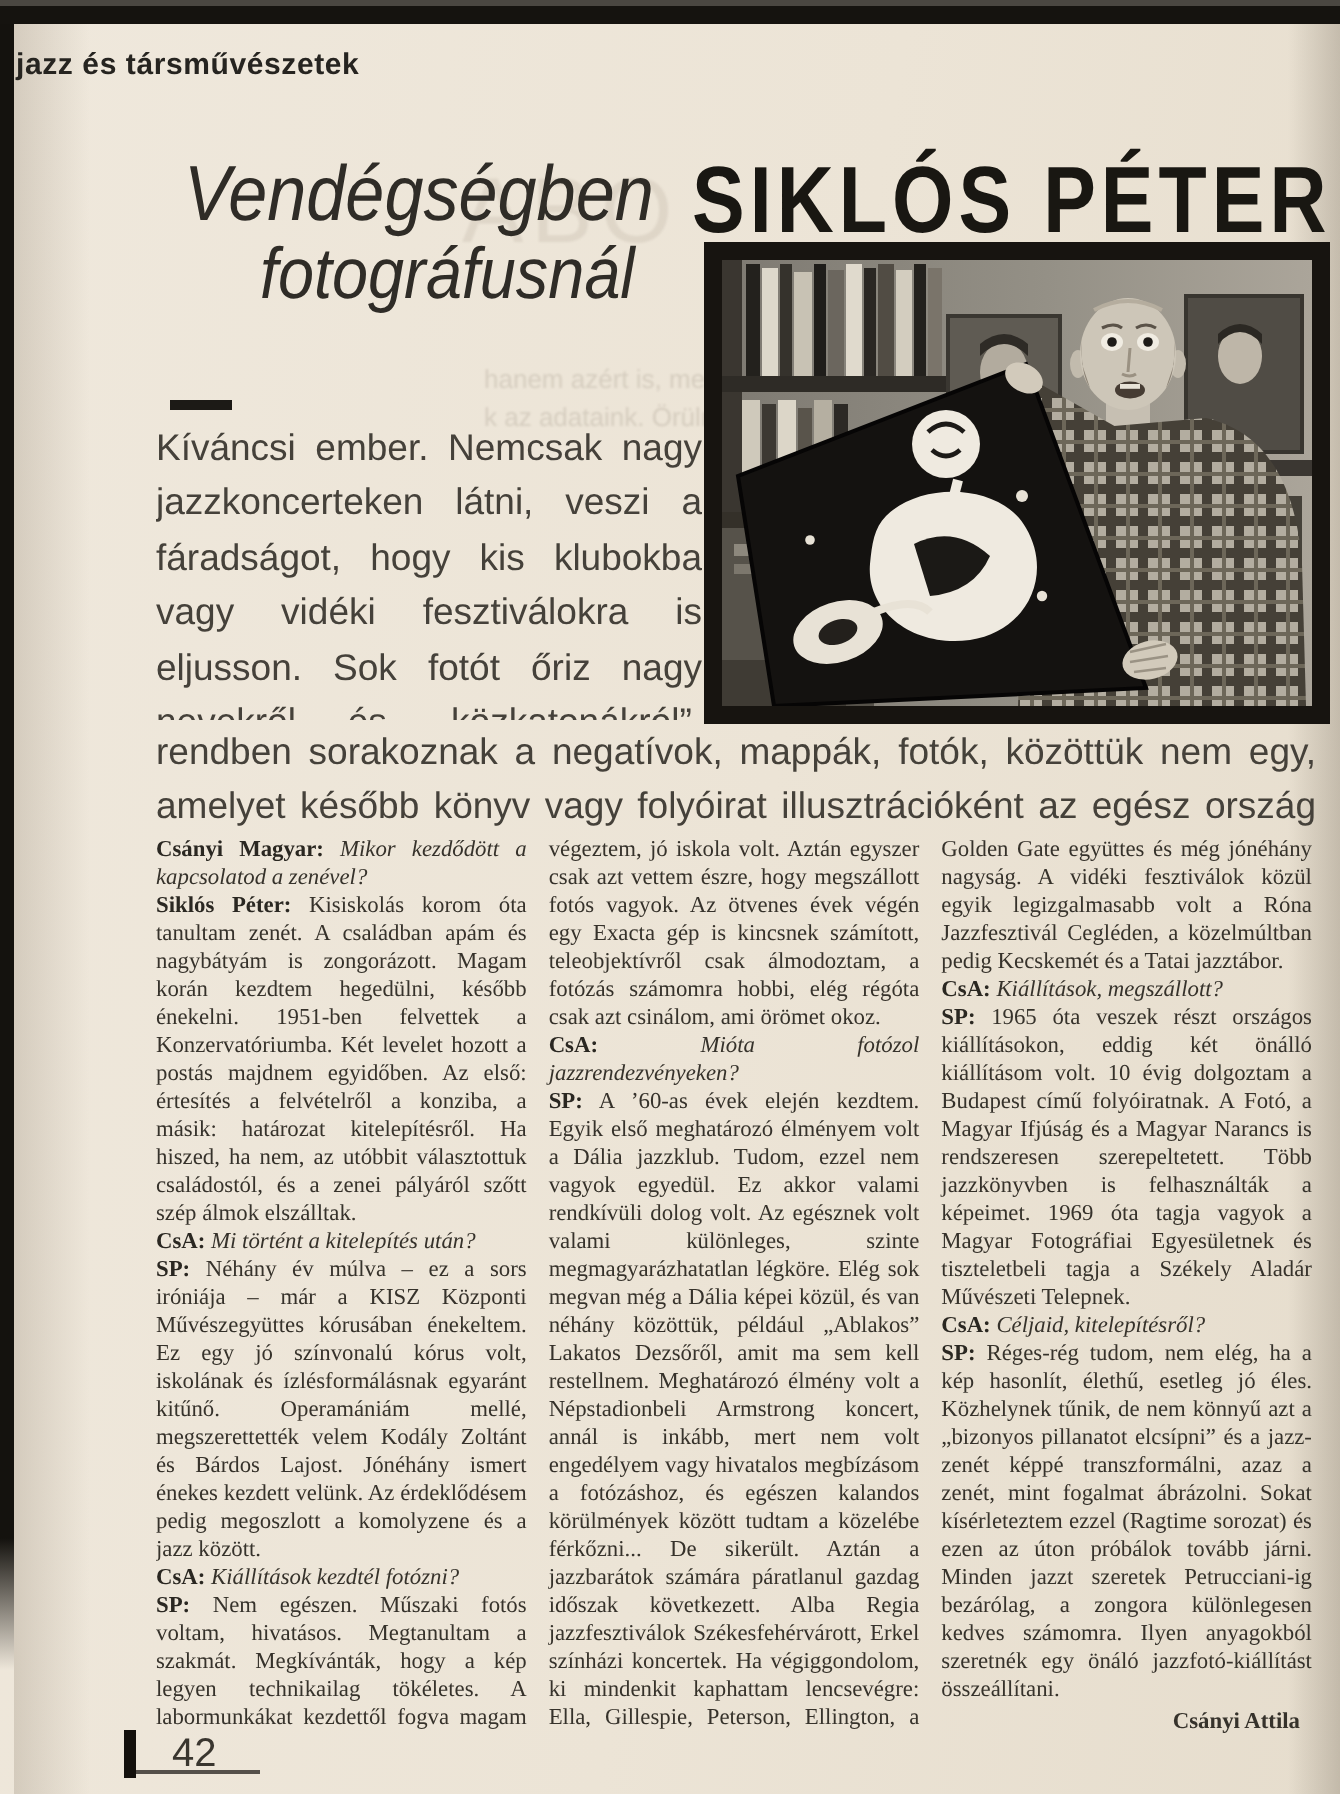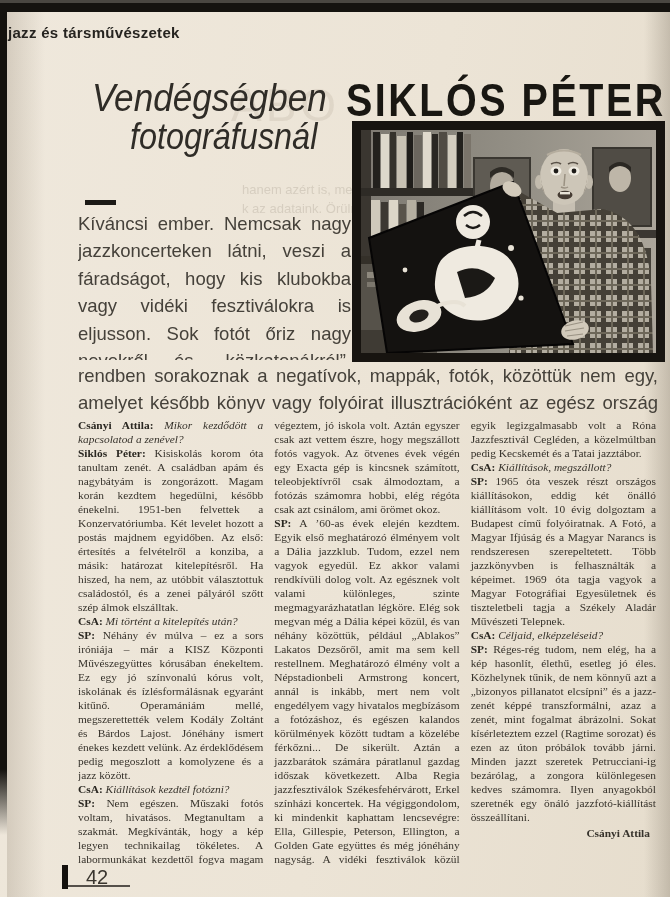--- a/index.html
+++ b/index.html
@@ -184,30 +184,31 @@
         <path d="M204,196 L222,192 M204,201 L223,198 M206,206 L222,204" stroke="#9a9284" stroke-width="1.2" fill="none"></path>
       </g>
     </svg>
   </div>
 
   <div class="lead-rule"></div>
   <div class="lead lead-intro">Kíváncsi ember. Nemcsak nagy jazzkoncerteken látni, veszi a fáradságot, hogy kis klubokba vagy vidéki fesztiválokra is eljusson. Sok fotót őriz nagy nevekről és „közkatonákról”. Lakásában a könyvek, kazetta- és lemezgyűjtemény mellett katonás</div>
   <div class="lead lead-full">rendben sorakoznak a negatívok, mappák, fotók, közöttük nem egy, amelyet később könyv vagy folyóirat illusztrációként az egész ország megismerhetett.</div>
 
   <div class="columns">
-    <p class="blk"><b class="sp">Csányi Attila:</b> <i class="qt">Mikor kezdődött a kapcsolatod a zenével?</i></p>
+    <p class="blk"><b class="sp">Csányi Magyar:</b> <i class="qt">Mikor kezdődött a kapcsolatod a zenével?</i></p>
     <p class="blk"><b class="sp">Siklós Péter:</b> <span>Kisiskolás korom óta tanultam zenét. A családban apám és nagybátyám is zongorázott. Magam korán kezdtem hegedülni, később énekelni. 1951-ben felvettek a Konzervatóriumba. Két levelet hozott a postás majdnem egyidőben. Az első: értesítés a felvételről a konziba, a másik: határozat kitelepítésről. Ha hiszed, ha nem, az utóbbit választottuk családostól, és a zenei pályáról szőtt szép álmok elszálltak.</span></p>
     <p class="blk"><b class="sp">CsA:</b> <i class="qt">Mi történt a kitelepítés után?</i></p>
     <p class="blk"><b class="sp">SP:</b> <span>Néhány év múlva – ez a sors iróniája – már a KISZ Központi Művészegyüttes kórusában énekeltem. Ez egy jó színvonalú kórus volt, iskolának és ízlésformálásnak egyaránt kitűnő. Operamániám mellé, megszerettették velem Kodály Zoltánt és Bárdos Lajost. Jónéhány ismert énekes kezdett velünk. Az érdeklődésem pedig megoszlott a komolyzene és a jazz között.</span></p>
     <p class="blk"><b class="sp">CsA:</b> <i class="qt">Kiállítások kezdtél fotózni?</i></p>
     <p class="blk"><b class="sp">SP:</b> <span>Nem egészen. Műszaki fotós voltam, hivatásos. Megtanultam a szakmát. Megkívánták, hogy a kép legyen technikailag tökéletes. A labormunkákat kezdettől fogva magam végeztem, jó iskola volt. Aztán egyszer csak azt vettem észre, hogy megszállott fotós vagyok. Az ötvenes évek végén egy Exacta gép is kincsnek számított, teleobjektívről csak álmodoztam, a fotózás számomra hobbi, elég régóta csak azt csinálom, ami örömet okoz.</span></p>
+    <p class="blk"><b class="sp">CsA:</b> <i class="qt">Mióta fotózol jazzrendezvényeken?</i></p>
     <p class="blk"><b class="sp">SP:</b> <span>A ’60-as évek elején kezdtem. Egyik első meghatározó élményem volt a Dália jazzklub. Tudom, ezzel nem vagyok egyedül. Ez akkor valami rendkívüli dolog volt. Az egésznek volt valami különleges, szinte megmagyarázhatatlan légköre. Elég sok megvan még a Dália képei közül, és van néhány közöttük, például „Ablakos” Lakatos Dezsőről, amit ma sem kell restellnem. Meghatározó élmény volt a Népstadionbeli Armstrong koncert, annál is inkább, mert nem volt engedélyem vagy hivatalos megbízásom a fotózáshoz, és egészen kalandos körülmények között tudtam a közelébe férkőzni... De sikerült. Aztán a jazzbarátok számára páratlanul gazdag időszak következett. Alba Regia jazzfesztiválok Székesfehérvárott, Erkel színházi koncertek. Ha végiggondolom, ki mindenkit kaphattam lencsevégre: Ella, Gillespie, Peterson, Ellington, a Golden Gate együttes és még jónéhány nagyság. A vidéki fesztiválok közül egyik legizgalmasabb volt a Róna Jazzfesztivál Cegléden, a közelmúltban pedig Kecskemét és a Tatai jazztábor.</span></p>
     <p class="blk"><b class="sp">CsA:</b> <i class="qt">Kiállítások, megszállott?</i></p>
     <p class="blk"><b class="sp">SP:</b> <span>1965 óta veszek részt országos kiállításokon, eddig két önálló kiállításom volt. 10 évig dolgoztam a Budapest című folyóiratnak. A Fotó, a Magyar Ifjúság és a Magyar Narancs is rendszeresen szerepeltetett. Több jazzkönyvben is felhasználták a képeimet. 1969 óta tagja vagyok a Magyar Fotográfiai Egyesületnek és tiszteletbeli tagja a Székely Aladár Művészeti Telepnek.</span></p>
-    <p class="blk"><b class="sp">CsA:</b> <i class="qt">Céljaid, elképzeléseid?</i></p>
+    <p class="blk"><b class="sp">CsA:</b> <i class="qt">Céljaid, kitelepítésről?</i></p>
     <p class="blk"><b class="sp">SP:</b> <span>Réges-rég tudom, nem elég, ha a kép hasonlít, élethű, esetleg jó éles. Közhelynek tűnik, de nem könnyű azt a „bizonyos pillanatot elcsípni” és a jazz-zenét képpé transzformálni, azaz a zenét, mint fogalmat ábrázolni. Sokat kísérleteztem ezzel (Ragtime sorozat) és ezen az úton próbálok tovább járni. Minden jazzt szeretek Petrucciani-ig bezárólag, a zongora különlegesen kedves számomra. Ilyen anyagokból szeretnék egy önáló jazzfotó-kiállítást összeállítani.</span></p>
     <p class="sig">Csányi Attila</p>
   </div>
 
   <div class="folio-bar"></div>
   <div class="folio-rule"></div>
   <div class="folio-num">42</div>
 
 </div>
 

